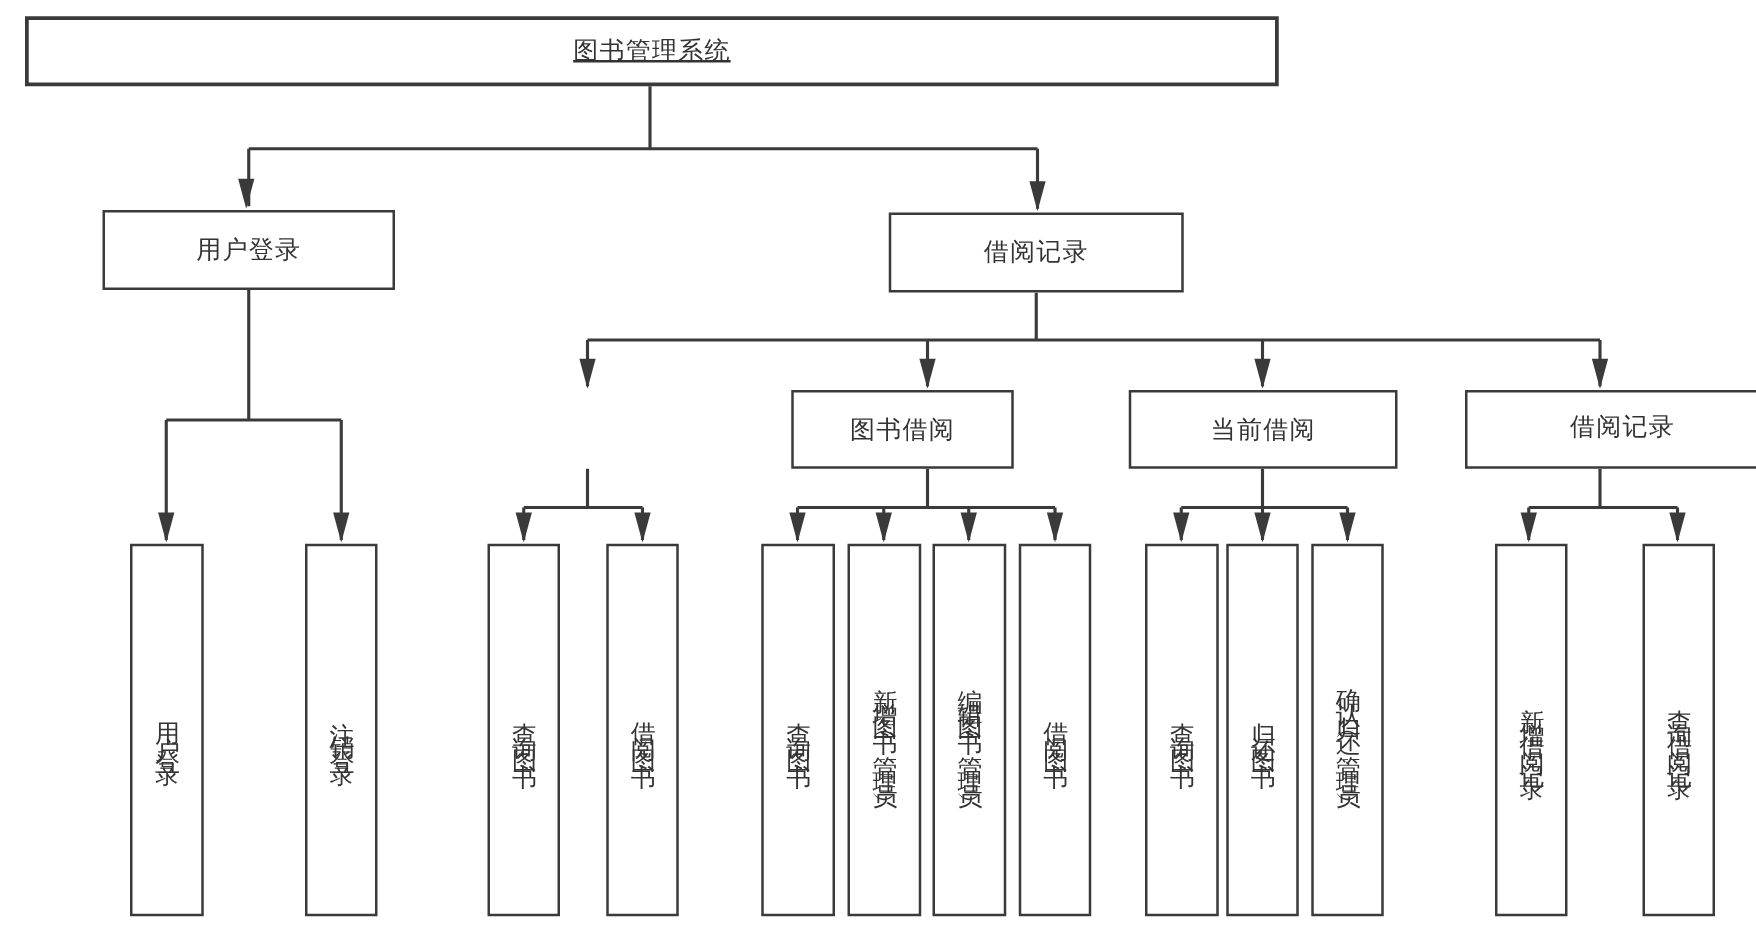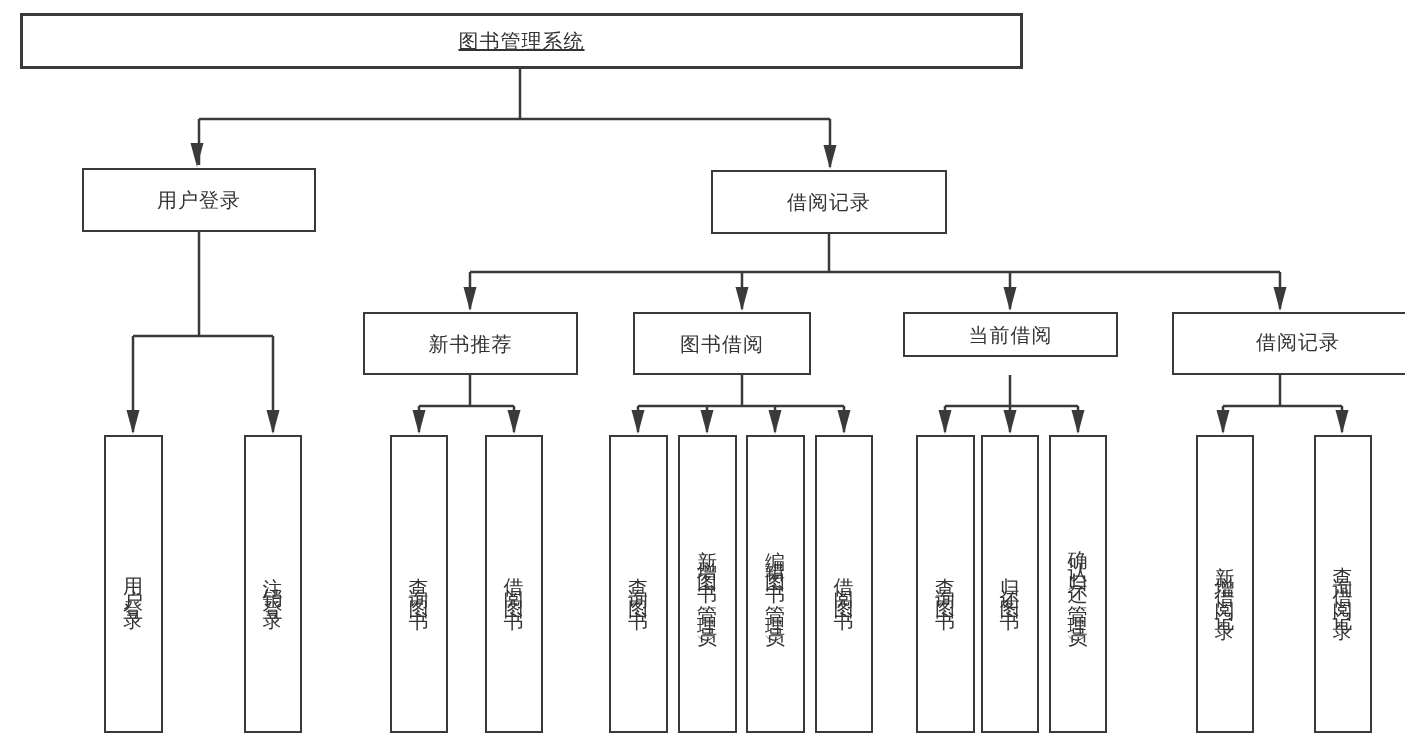--- a/index.html
+++ b/index.html
@@ -103,27 +103,24 @@
     <span>图书管理系统</span>
   </div>
 
   <div class="node" style="left:82px; top:168px; width:234px; height:64px;">
     <span>用户登录</span>
   </div>
   <div class="node" style="left:711px; top:170px; width:236px; height:64px;">
     <span>借阅记录</span>
   </div>
 
-  <div class="node" style="left:363px; top:312px; width:215px; height:63px;">
-    <span>新书推荐</span>
-  </div>
   <div class="node" style="left:633px; top:312px; width:178px; height:63px;">
     <span>图书借阅</span>
   </div>
-  <div class="node" style="left:903px; top:312px; width:215px; height:45px;">
+  <div class="node" style="left:903px; top:312px; width:215px; height:63px;">
     <span>当前借阅</span>
   </div>
   <div class="node" style="left:1172px; top:312px; width:252px; height:63px;font-family:Liberation Mono, monospace;">
     <span>借阅记录</span>
   </div>
 
   <div class="node leaf" style="left:104px; top:435px; width:59px; height:298px;">
     <span>用户登录</span>
   </div>
   <div class="node leaf" style="left:244px; top:435px; width:58px; height:298px;">

